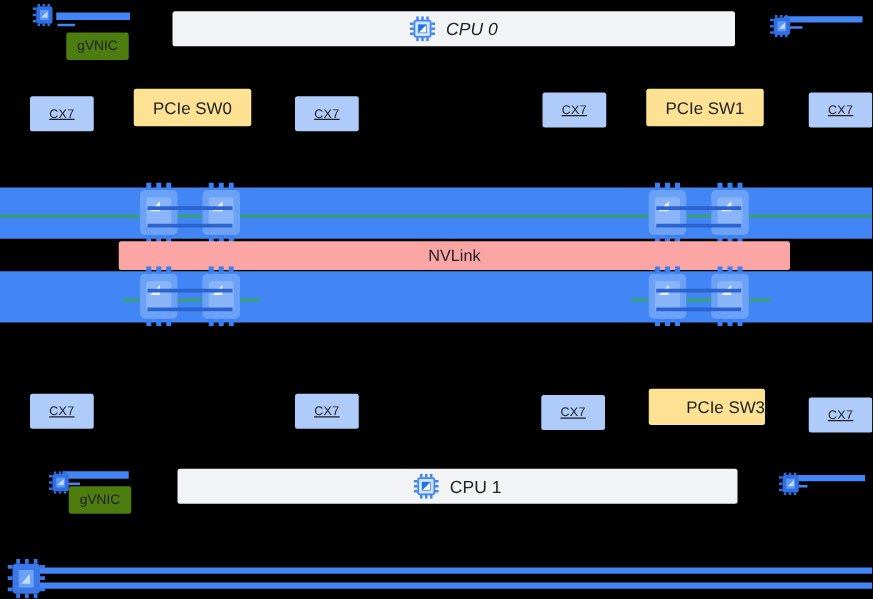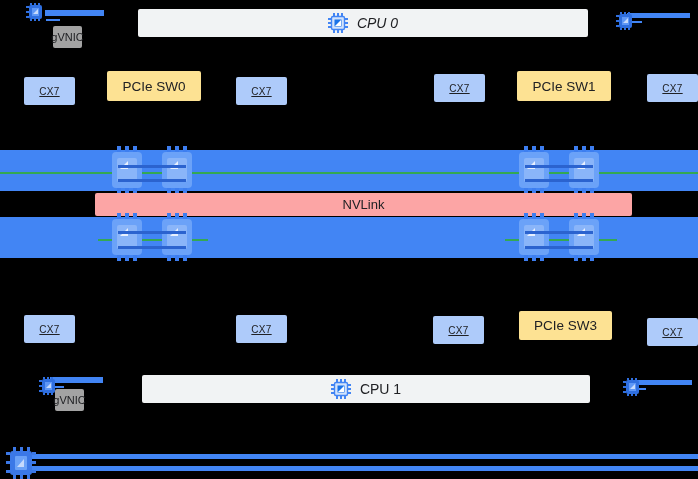--- a/index.html
+++ b/index.html
@@ -3,21 +3,21 @@
 <meta charset="utf-8">
 <style>
   html,body{margin:0;padding:0;background:#000;}
   .canvas{
     position:relative;width:698px;height:479px;background:#000000;
     font-family:"Liberation Sans",sans-serif;overflow:hidden;color:#202124;
   }
   .abs{position:absolute;}
   .box{display:flex;align-items:center;justify-content:center;border-radius:2px;box-sizing:border-box;}
   .cx7{background:#aecbfa;width:51px;height:28px;font-size:10px;letter-spacing:.3px;text-decoration:underline;}
-  .gvnic{background:#a3a3a3;width:29px;height:22px;font-size:11px;}
+  .gvnic{background:#4d7c0f;width:50px;height:22px;font-size:11px;}
   .pcie{background:#fde293;width:94px;height:30px;font-size:13.5px;font-weight:500;}
   .cpu{background:#f1f3f4;width:450px;height:28px;font-size:14px;gap:9px;}
   .band{left:0;width:698px;height:41px;background:#4285f4;}
   .nvlink{background:#fca5a5;width:537px;height:23px;font-size:13px;}
   .hline{background:#4285f4;}
   .greenline{background:#34a853;height:2px;}
   .darkline{background:#2b63cf;height:3px;}
   .lbl{white-space:nowrap;}
 </style>
 </head>
@@ -238,21 +238,21 @@
 
   <div class="abs box cx7" style="left:24px;top:315px;">
     <span class="lbl">CX7</span>
   </div>
   <div class="abs box cx7" style="left:236px;top:315px;">
     <span class="lbl">CX7</span>
   </div>
   <div class="abs box cx7" style="left:433px;top:316px;">
     <span class="lbl">CX7</span>
   </div>
-  <div class="abs box pcie" style="left:519px;top:311px;width:93px;height:29px;">
+  <div class="abs box pcie" style="left:519px;top:311px;width:93px;height:29px;justify-content:flex-end;">
     <span class="lbl">PCIe SW3</span>
   </div>
   <div class="abs box cx7" style="left:647px;top:318px;">
     <span class="lbl">CX7</span>
   </div>
 
   <div class="abs hline" style="left:50px;top:377px;width:53px;height:6px;"></div>
   <div class="abs hline" style="left:50px;top:386px;width:14px;height:2px;"></div>
   <svg class="abs" style="left:39px;top:377px;" width="18" height="18" viewBox="0 0 18 18">
     <g fill="#2f6fe0">

